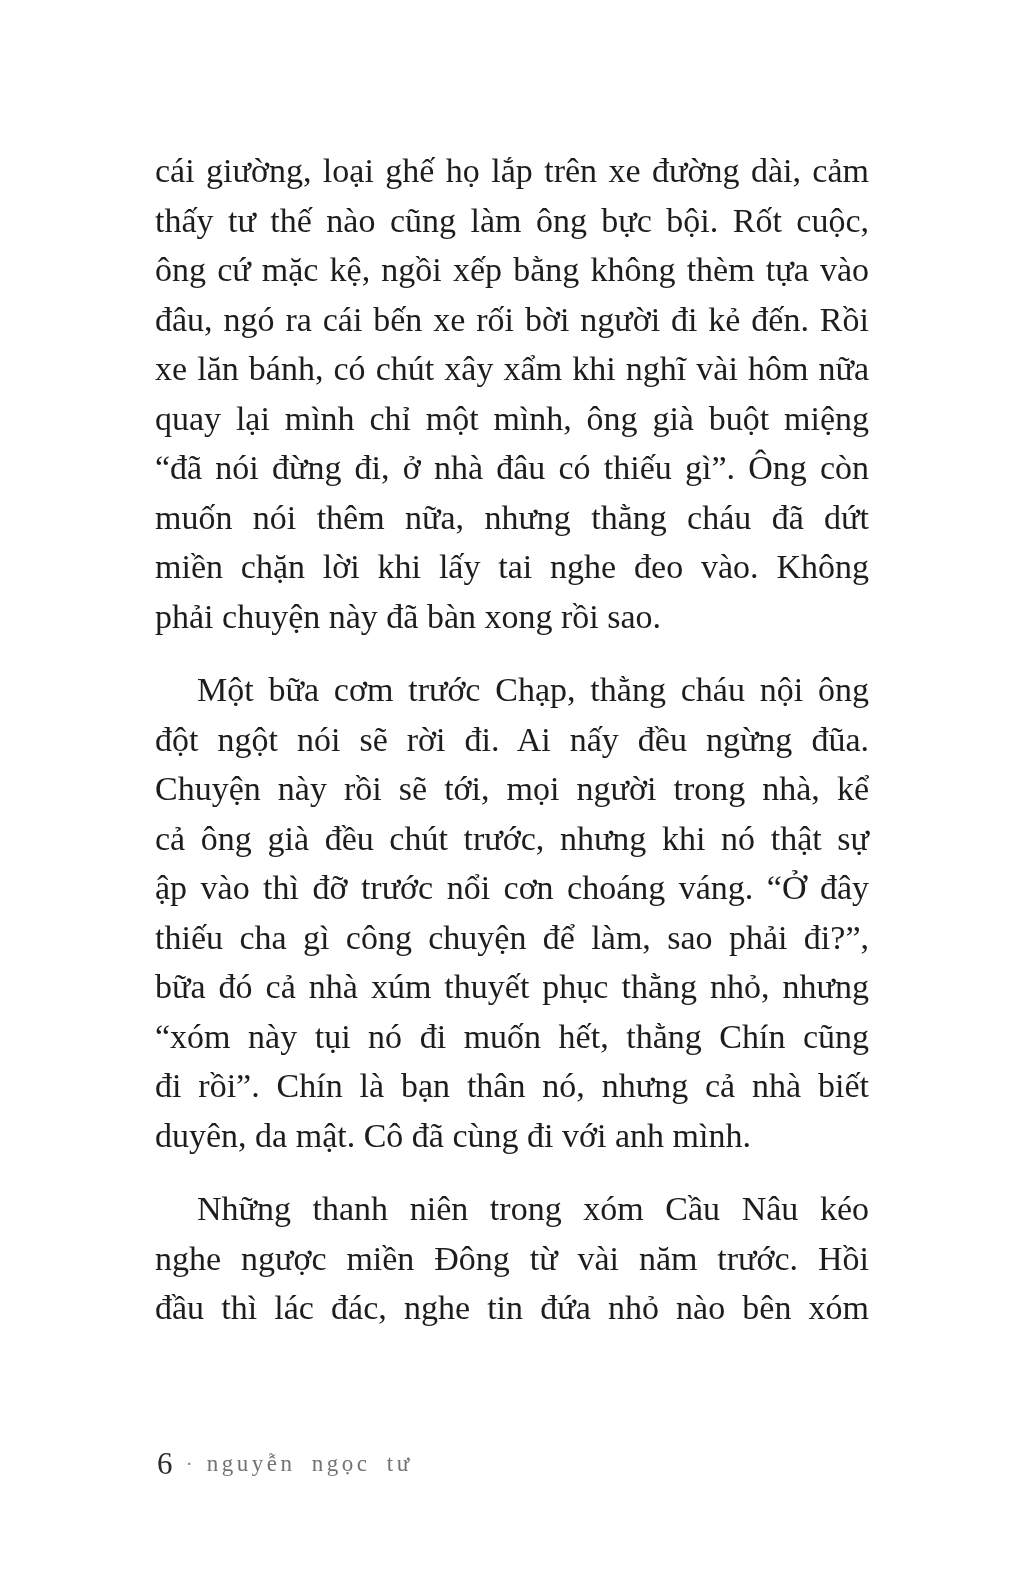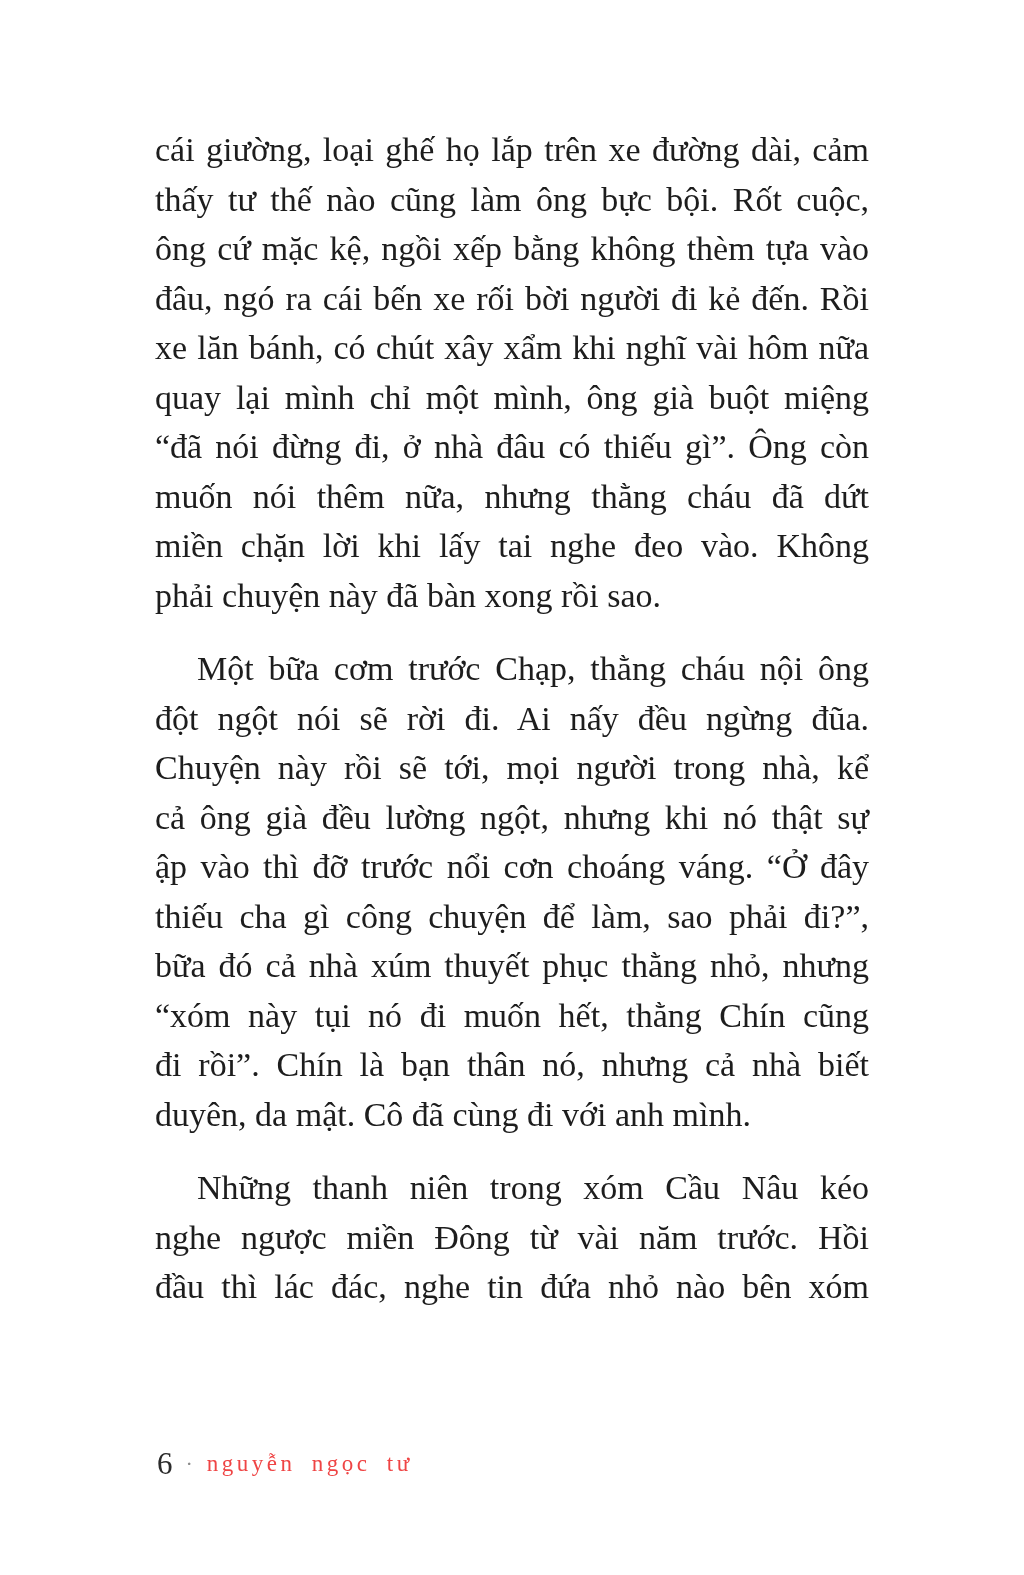--- a/index.html
+++ b/index.html
@@ -14,21 +14,21 @@
     height: 1575px;
     background: #ffffff;
     font-family: "Liberation Serif", "DejaVu Serif", serif;
     color: #1d1d1d;
     overflow: hidden;
   }
 
   .text-block {
     position: absolute;
     left: 155px;
-    top: 125px;
+    top: 146px;
     width: 714px;
   }
 
   .paragraph { margin: 0; }
   .paragraph + .paragraph { margin-top: 24px; }
 
   .line {
     font-size: 34px;
     line-height: 49.5px;
     text-align: justify;
@@ -66,21 +66,21 @@
     color: #8a8a8a;
     margin: 0 14px 0 13px;
     line-height: 40px;
   }
 
   .author-name {
     font-size: 23px;
     line-height: 40px;
     letter-spacing: 3.5px;
     word-spacing: 7px;
-    color: #ef4444;
+    color: #737373;
   }
 </style>
 </head>
 <body>
 
 <div class="book-page">
 
   <div class="text-block">
 
   <div class="paragraph">
@@ -92,21 +92,21 @@
         <div class="line">quay lại mình chỉ một mình, ông già buột miệng</div>
         <div class="line">“đã nói đừng đi, ở nhà đâu có thiếu gì”. Ông còn</div>
         <div class="line">muốn nói thêm nữa, nhưng thằng cháu đã dứt</div>
         <div class="line">miền chặn lời khi lấy tai nghe đeo vào. Không</div>
         <div class="line last">phải chuyện này đã bàn xong rồi sao.</div>
       </div>
       <div class="paragraph">
         <div class="line indent">Một bữa cơm trước Chạp, thằng cháu nội ông</div>
         <div class="line">đột ngột nói sẽ rời đi. Ai nấy đều ngừng đũa.</div>
         <div class="line">Chuyện này rồi sẽ tới, mọi người trong nhà, kể</div>
-        <div class="line">cả ông già đều lường ngột, nhưng khi nó thật sự</div>
+        <div class="line">cả ông già đều chút trước, nhưng khi nó thật sự</div>
         <div class="line">ập vào thì đỡ trước nổi cơn choáng váng. “Ở đây</div>
         <div class="line">thiếu cha gì công chuyện để làm, sao phải đi?”,</div>
         <div class="line">bữa đó cả nhà xúm thuyết phục thằng nhỏ, nhưng</div>
         <div class="line">“xóm này tụi nó đi muốn hết, thằng Chín cũng</div>
         <div class="line">đi rồi”. Chín là bạn thân nó, nhưng cả nhà biết</div>
         <div class="line last">duyên, da mật. Cô đã cùng đi với anh mình.</div>
       </div>
       <div class="paragraph">
         <div class="line indent">Những thanh niên trong xóm Cầu Nâu kéo</div>
         <div class="line">nghe ngược miền Đông từ vài năm trước. Hồi</div>

